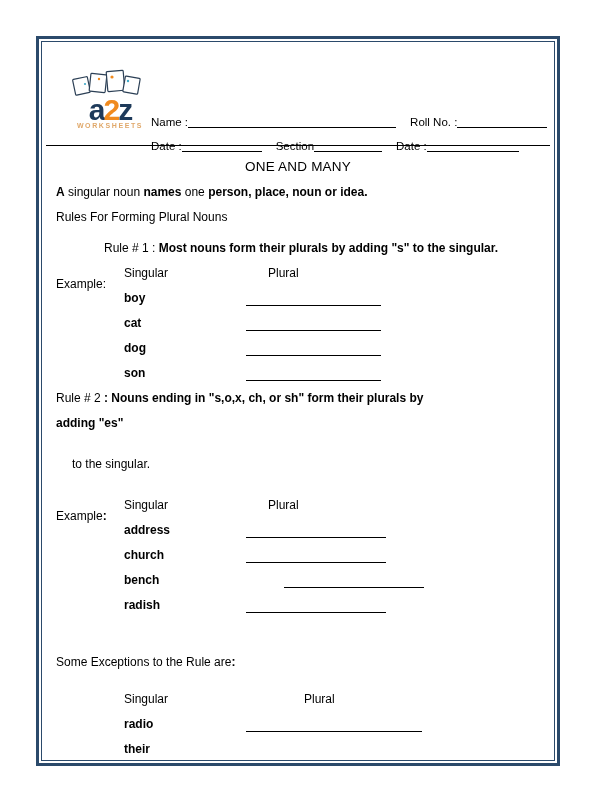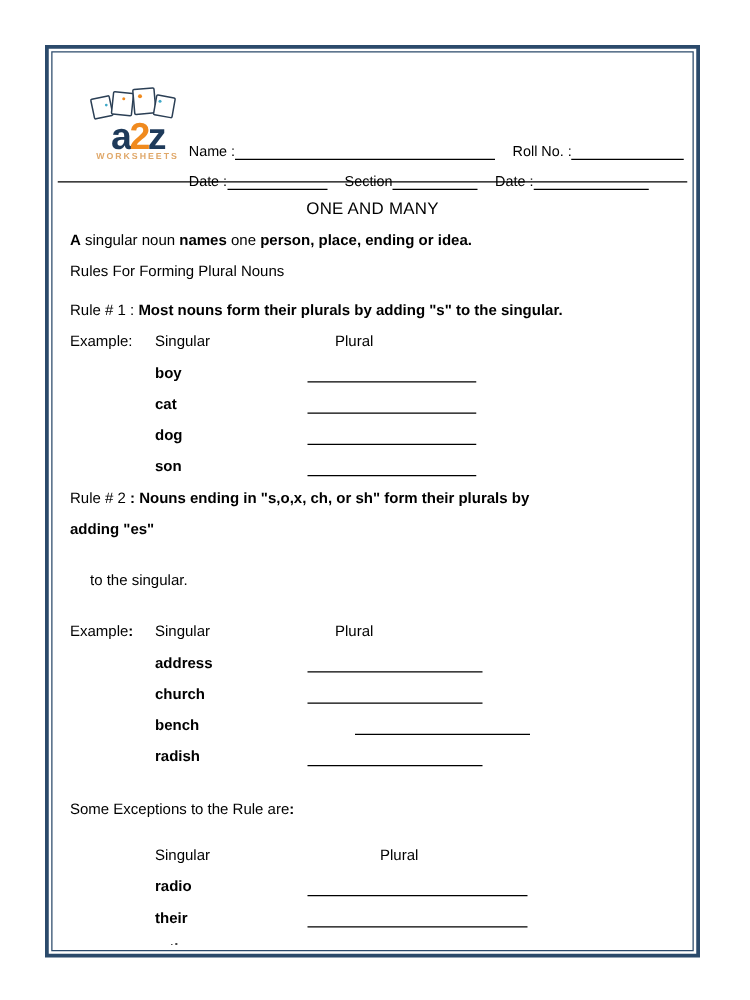--- a/index.html
+++ b/index.html
@@ -181,21 +181,21 @@
     font-weight: normal;
   }
 
   
   .example-head {
     position: relative;
     font-size: 12px;
     line-height: 25px;
     height: 25px;
   }
-  .ex-label   { position: absolute; left: 0px; }
+  .ex-label   { position: absolute; left: 0px; margin-top: 11px; }
   .ex-sing    { position: absolute; left: 68px; }
   .ex-plur    { position: absolute; }
 
   .word-row {
     position: relative;
     height: 25px;
     font-size: 12px;
     line-height: 25px;
   }
   .word-row .w-word {
@@ -206,21 +206,21 @@
   .word-row .w-blank {
     position: absolute;
     bottom: 5px;
     border-bottom: 1.5px solid #000000;
     height: 0;
   }
 
   #exceptions-note {
     font-size: 12px;
     line-height: 25px;
-    margin-top: 17px;
+    margin-top: 32px;
   }
   #exceptions-note b { font-weight: bold; }
 
   #exceptions-head {
     position: relative;
     font-size: 12px;
     line-height: 25px;
     height: 25px;
     margin-top: 4px;
   }
@@ -262,26 +262,26 @@
 
         <div class="field-row" id="field-row-2">
           <span class="field-label">Date : </span><span class="rule-line rl-class"></span><span class="field-label" style="margin-left:14px;"> Section </span><span class="rule-line rl-section"></span><span class="field-label" style="margin-left:14px;"> Date : </span><span class="rule-line rl-date"></span>
         </div>
       </div>
 
       <div id="content">
 
         <div id="worksheet-title">ONE AND MANY</div>
 
-        <p class="para"><b>A</b><span> singular noun </span><b>names</b><span> one </span><b>person, place, ending or idea.</b></p>
+        <p class="para"><b>A</b><span> singular noun </span><b>names</b><span> one </span><b>person, place, noun or idea.</b></p>
 
 
         <p class="para">Rules For Forming Plural Nouns</p>
 
-        <p class="rule-heading" style="margin-top:6px;"><span>Rule # 1 : </span><span class="rule-text">Most nouns form their plurals by adding "s" to the singular.</span></p>
+        <p class="rule-heading" style="margin-top:6px;margin-left:48px;"><span>Rule # 1 : </span><span class="rule-text">Most nouns form their plurals by adding "s" to the singular.</span></p>
 
         <div class="example-head">
           <span class="ex-label">Example:</span>
           <span class="ex-sing">Singular</span>
           <span class="ex-plur" style="left:212px;">Plural</span>
         </div>
 
         <div class="word-row">
           <span class="w-word">boy</span>
           <span class="w-blank" style="left:190px; width:135px;"></span>

